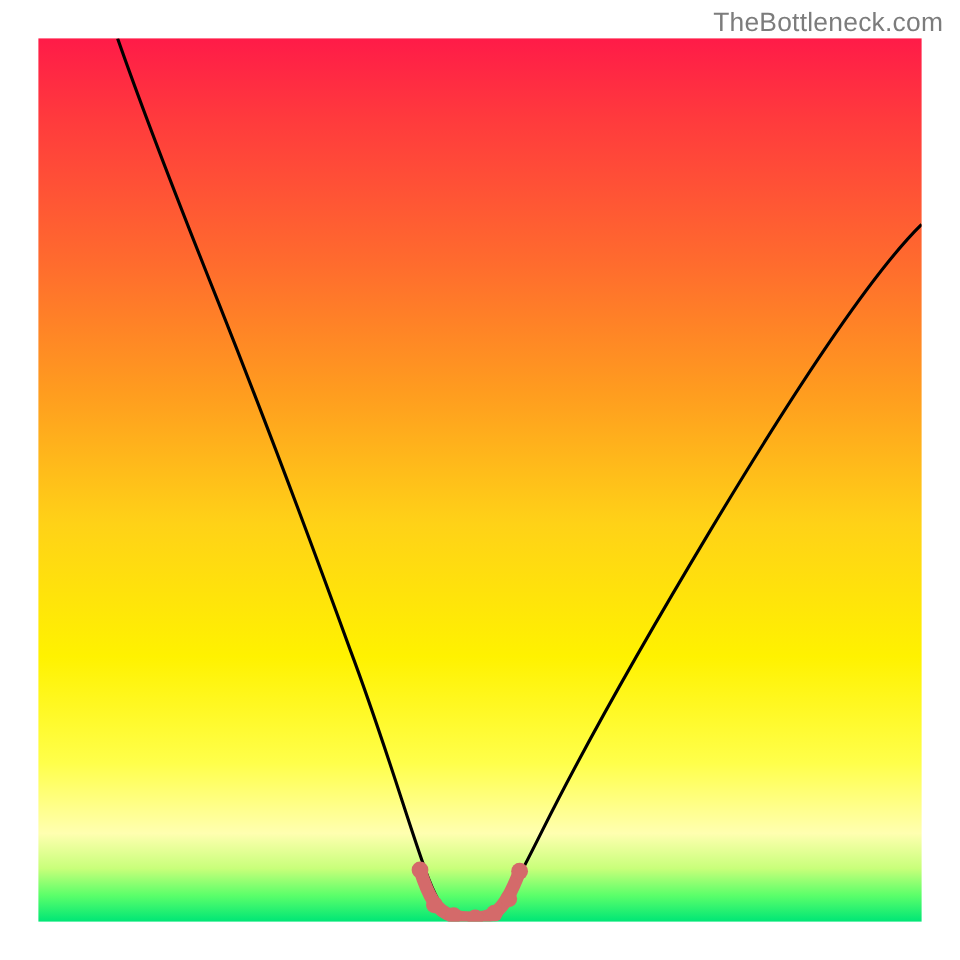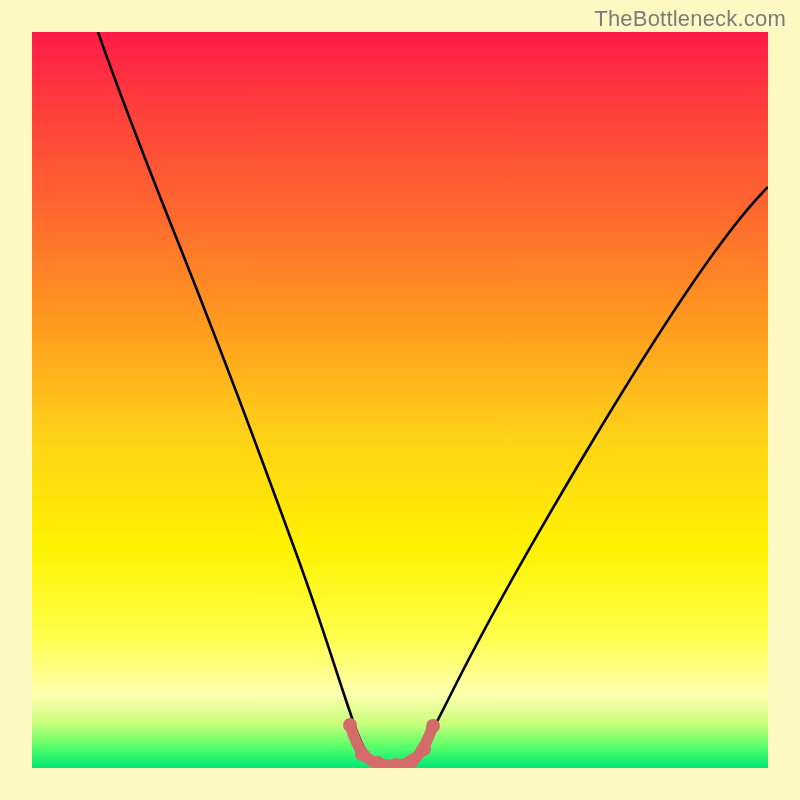--- a/index.html
+++ b/index.html
@@ -8,21 +8,21 @@
     width: 800px;
     height: 800px;
     overflow: hidden;
     background: #000;
     font-family: Arial, Helvetica, sans-serif;
   }
   .frame {
     position: relative;
     width: 800px;
     height: 800px;
-    background: #fef9c3;
+    background: #ffffff;
   }
   .plot {
     position: absolute;
     left: 32px;
     top: 32px;
     width: 736px;
     height: 736px;
     background: linear-gradient(
       to bottom,
       #ff1b48 0%,

